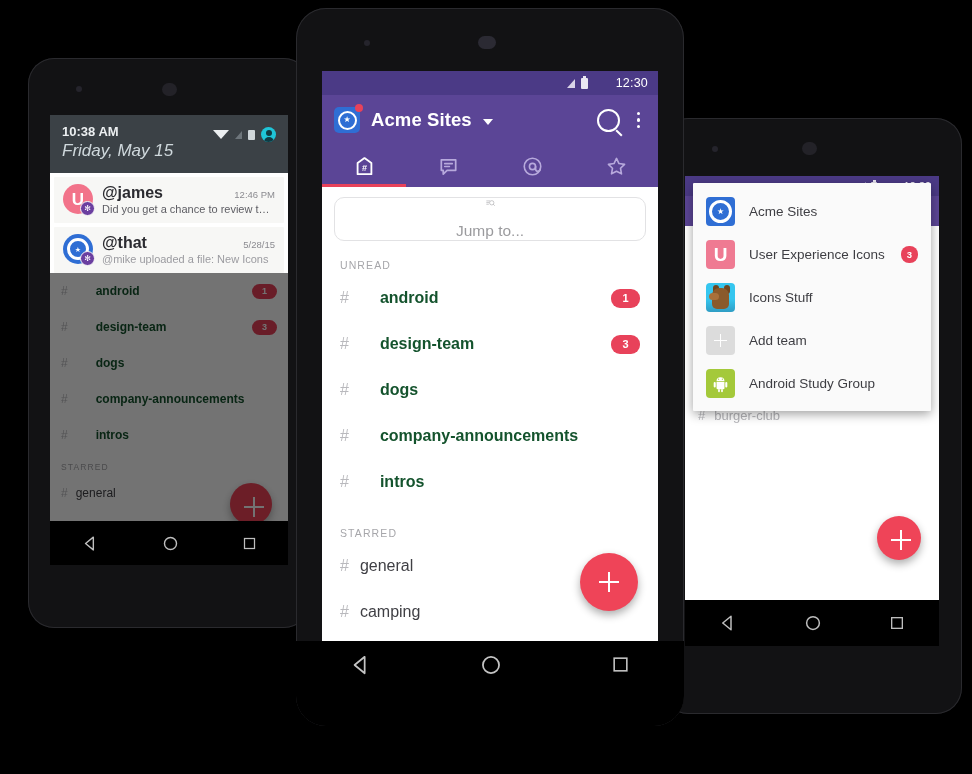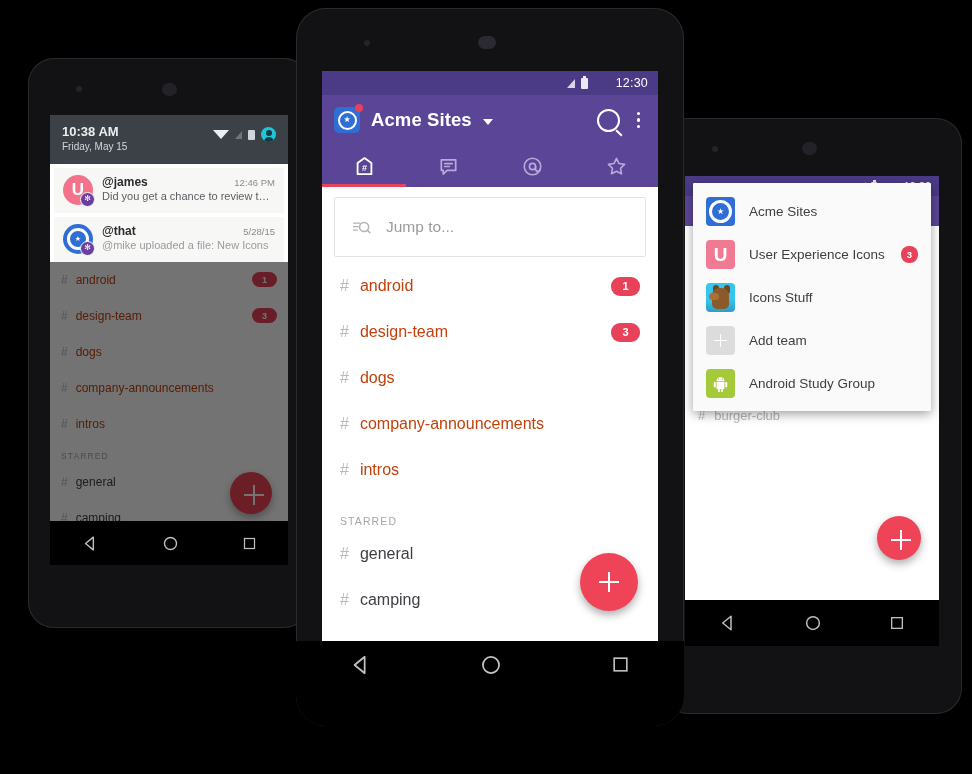--- a/index.html
+++ b/index.html
@@ -56,50 +56,50 @@
                    height:2px;background:#fff;transform:rotate(45deg);}
   .ic-more{display:flex;flex-direction:column;gap:3px;padding:0 6px;}
   .ic-more i{width:3.5px;height:3.5px;border-radius:50%;background:#fff;display:block;}
 
   .tabbar{height:42px;background:#5b4596;display:flex;position:relative;}
   .tab{flex:1;display:flex;align-items:center;justify-content:center;}
   .tab svg{display:block}
   .tabind{position:absolute;bottom:0;left:0;width:25%;height:3.5px;background:#e8425a;}
 
   .jumpwrap{padding:10px 12px 6px;background:#fff;}
-  .jumpbox{height:42px;border:1px solid #e2e2e4;border-radius:2px;
-           display:flex;align-items:center;gap:14px;padding:8px 16px;background:#fff;}
+  .jumpbox{height:42px;border:1px solid #e2e2e4;border-radius:10px;
+           display:flex;align-items:center;gap:14px;padding:0 16px;background:#fff;flex-direction:column;}
   .jumptext{color:#9b9b9e;font-size:15.5px;}
 
   .list{background:#fff;}
   .sect{color:#a6a6aa;font-size:10.5px;letter-spacing:1.1px;
         padding:12px 18px 4px;font-weight:normal;}
   .row{display:flex;align-items:center;padding:0 18px;height:46px;}
   .hash{color:#b9b9bd;font-size:16px;margin-right:11px;font-weight:normal;}
   .chname{font-size:16px;color:#3f3f44;}
-  .chname.unread{font-weight:normal;color:#c2410c;}
+  .chname.unread{font-weight:bold;color:#14532d;margin-left:20px;}
   .chname.muted{color:#b5b5b9;}
   .cbadge{margin-left:auto;background:#e8425a;color:#fff;font-size:11px;
           font-weight:bold;border-radius:9px;min-width:19px;height:19px;
           display:flex;align-items:center;justify-content:center;padding:0 5px;}
   .fab{position:absolute;border-radius:50%;background:#ef4458;
        display:flex;align-items:center;justify-content:center;color:#fff;
        box-shadow:0 4px 9px rgba(0,0,0,.32);}
   .fab .plus{position:relative;width:20px;height:20px;}
   .fab .plus:before,.fab .plus:after{content:"";position:absolute;background:#fff;}
   .fab .plus:before{left:0;top:9px;width:20px;height:2.2px;}
   .fab .plus:after{top:0;left:9px;height:20px;width:2.2px;}
 
   
   #l-phone{left:28px;top:58px;width:282px;height:570px;}
   #l-screen{left:22px;top:57px;width:238px;height:450px;}
   .shade{background:#3b4146;padding:9px 12px 10px;display:flex;
          align-items:flex-start;}
   .shade-time{color:#eceff1;font-size:13px;font-weight:bold;line-height:1.25;}
-  .shade-date{color:#cfd8dc;font-size:10px;line-height:1.35;}
+  .shade-date{color:#cfd8dc;font-size:17px;line-height:1.35;font-style:italic;}
   .shade-ico{margin-left:auto;display:flex;align-items:center;gap:6px;
              padding-top:3px;}
   .ic-wifi{width:0;height:0;border-left:8px solid transparent;
            border-right:8px solid transparent;border-top:9px solid #eceff1;}
   .ic-nosig{width:0;height:0;border-left:7px solid transparent;
             border-bottom:8px solid #6d757b;}
   .ic-batt{width:7px;height:10px;background:#cfd6da;border-radius:1px;}
   .ic-avatar{width:15px;height:15px;border-radius:50%;background:#1fc5d8;
              position:relative;overflow:hidden;}
   .ic-avatar:before{content:"";position:absolute;left:4.5px;top:2.5px;width:6px;
@@ -110,21 +110,21 @@
   .notif{background:#f7f7f5;margin:4px 4px 0;padding:7px 9px 8px;display:flex;
          gap:9px;border-radius:1px;}
   .n-av{width:30px;height:30px;border-radius:50%;flex:none;position:relative;
         display:flex;align-items:center;justify-content:center;}
   .n-av .sl{position:absolute;right:-2px;bottom:-2px;width:13px;height:13px;
             border-radius:50%;background:#6b3fa0;border:1.5px solid #f7f7f5;
             display:flex;align-items:center;justify-content:center;
             color:#fff;font-size:8px;line-height:1;}
   .n-body{flex:1;min-width:0;}
   .n-top{display:flex;align-items:baseline;}
-  .n-who{font-size:12px;font-weight:bold;color:#2b2b30;}
+  .n-who{font-size:16px;font-weight:bold;color:#2b2b30;}
   .n-time{margin-left:auto;font-size:9.5px;color:#8b8b90;}
   .n-msg{font-size:11px;color:#5d5d63;margin-top:1px;white-space:nowrap;
          overflow:hidden;text-overflow:ellipsis;}
   .n-msg.dim{color:#9b9ba0;}
   .scrim{position:relative;background:#fff;}
   .scrim:after{content:"";position:absolute;inset:0;background:rgba(0,0,0,.55);
                pointer-events:none;}
   .l-row{height:36px;padding:0 11px;}
   .l-row .hash{font-size:12px;margin-right:8px;}
   .l-row .chname{font-size:12px;}
@@ -438,20 +438,21 @@
           <svg width="21" height="21" viewBox="0 0 24 24">
             <path d="M3 7h7M3 11h5M3 15h4" stroke="#b3b3b6" stroke-width="1.7" stroke-linecap="round"></path>
             <circle cx="15" cy="11.5" r="5.2" fill="none" stroke="#b3b3b6" stroke-width="1.7"></circle>
             <path d="M18.9 15.3 21.6 18" stroke="#b3b3b6" stroke-width="1.7" stroke-linecap="round"></path>
           </svg>
           <span class="jumptext">Jump to...</span>
         </div>
       </div>
 
       <div class="list">
+        <div class="sect">UNREAD</div>
 
         <div class="row">
           <span class="hash">#</span>
           <span class="chname unread">android</span>
           <span class="cbadge">1</span>
         </div>
         <div class="row">
           <span class="hash">#</span>
           <span class="chname unread">design-team</span>
           <span class="cbadge">3</span>

